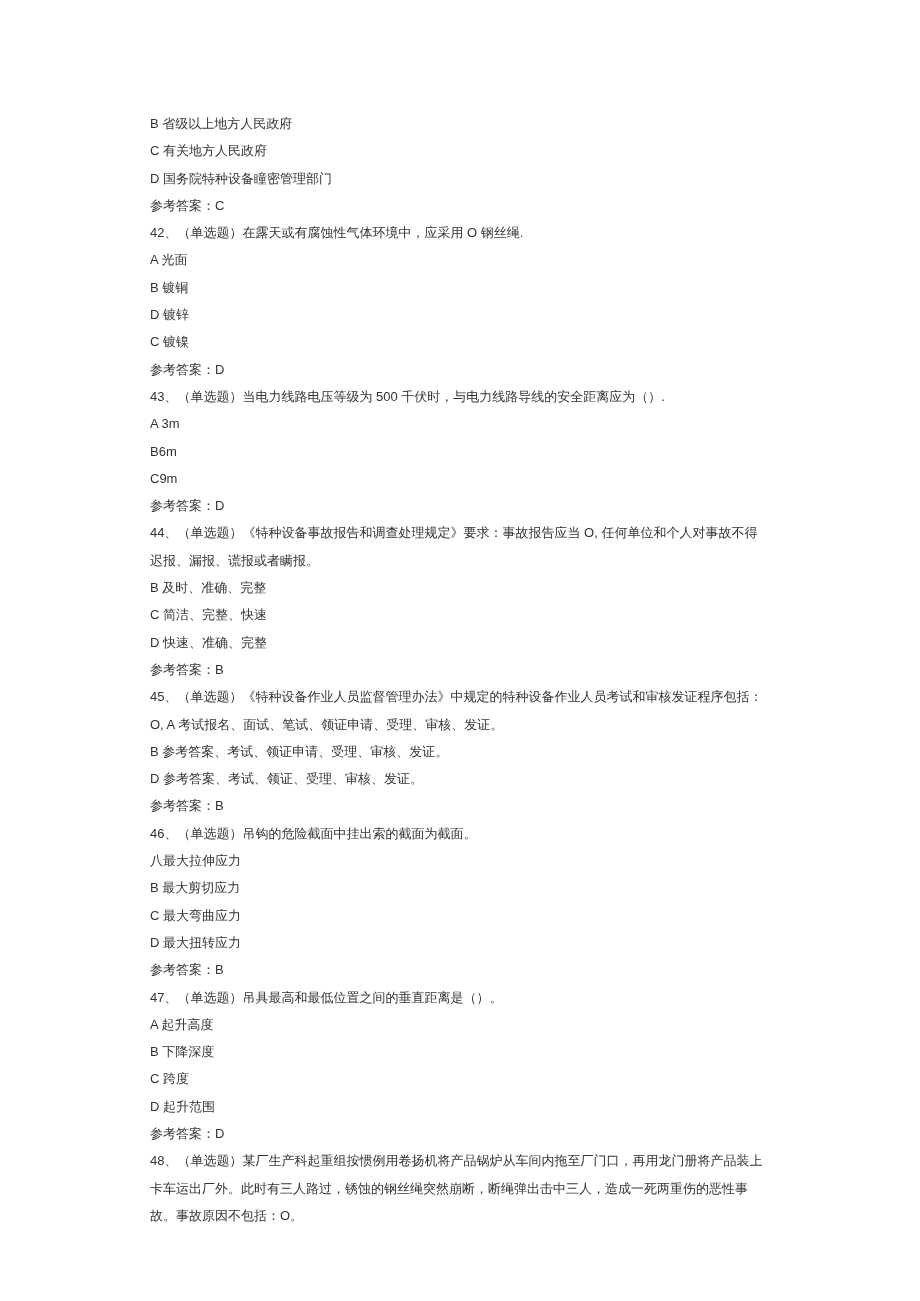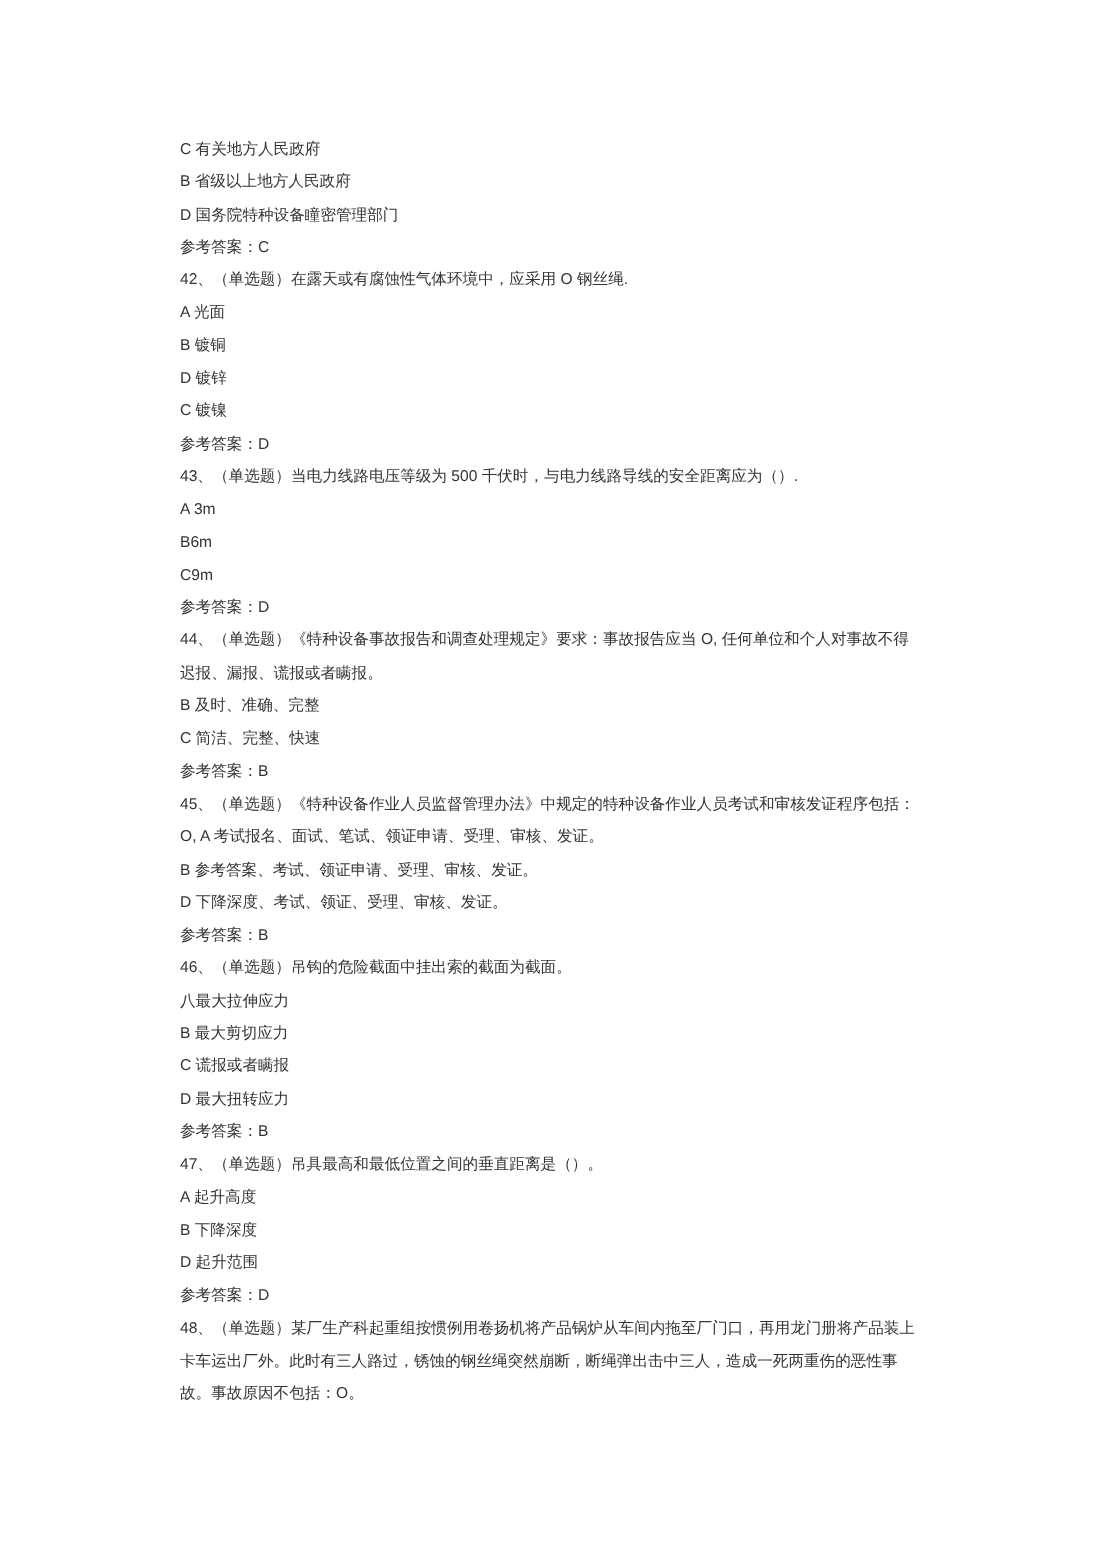--- a/index.html
+++ b/index.html
@@ -17,48 +17,50 @@
     box-sizing: border-box;
   }
   .line {
     display: block;
   }
 </style>
 </head>
 <body>
 
 <div id="content">
+    <span class="line">B 省级以上地方人民政府</span>
     <span class="line">C 有关地方人民政府</span>
-    <span class="line">B 省级以上地方人民政府</span>
     <span class="line">D 国务院特种设备瞳密管理部门</span>
     <span class="line">参考答案：C</span>
     <span class="line">42、（单选题）在露天或有腐蚀性气体环境中，应采用 O 钢丝绳.</span>
     <span class="line">A 光面</span>
     <span class="line">B 镀铜</span>
     <span class="line">D 镀锌</span>
     <span class="line">C 镀镍</span>
     <span class="line">参考答案：D</span>
     <span class="line">43、（单选题）当电力线路电压等级为 500 千伏时，与电力线路导线的安全距离应为（）.</span>
     <span class="line">A 3m</span>
     <span class="line">B6m</span>
     <span class="line">C9m</span>
     <span class="line">参考答案：D</span>
     <span class="line">44、（单选题）《特种设备事故报告和调查处理规定》要求：事故报告应当 O, 任何单位和个人对事故不得迟报、漏报、谎报或者瞒报。</span>
     <span class="line">B 及时、准确、完整</span>
     <span class="line">C 简洁、完整、快速</span>
+    <span class="line">D 快速、准确、完整</span>
     <span class="line">参考答案：B</span>
     <span class="line">45、（单选题）《特种设备作业人员监督管理办法》中规定的特种设备作业人员考试和审核发证程序包括：O, A 考试报名、面试、笔试、领证申请、受理、审核、发证。</span>
     <span class="line">B 参考答案、考试、领证申请、受理、审核、发证。</span>
-    <span class="line">D 下降深度、考试、领证、受理、审核、发证。</span>
+    <span class="line">D 参考答案、考试、领证、受理、审核、发证。</span>
     <span class="line">参考答案：B</span>
     <span class="line">46、（单选题）吊钩的危险截面中挂出索的截面为截面。</span>
     <span class="line">八最大拉伸应力</span>
     <span class="line">B 最大剪切应力</span>
-    <span class="line">C 谎报或者瞒报</span>
+    <span class="line">C 最大弯曲应力</span>
     <span class="line">D 最大扭转应力</span>
     <span class="line">参考答案：B</span>
     <span class="line">47、（单选题）吊具最高和最低位置之间的垂直距离是（）。</span>
     <span class="line">A 起升高度</span>
     <span class="line">B 下降深度</span>
+    <span class="line">C 跨度</span>
     <span class="line">D 起升范围</span>
     <span class="line">参考答案：D</span>
     <span class="line">48、（单选题）某厂生产科起重组按惯例用卷扬机将产品锅炉从车间内拖至厂门口，再用龙门册将产品装上卡车运出厂外。此时有三人路过，锈蚀的钢丝绳突然崩断，断绳弹出击中三人，造成一死两重伤的恶性事故。事故原因不包括：O。</span>
   </div>
 
 </body></html>

